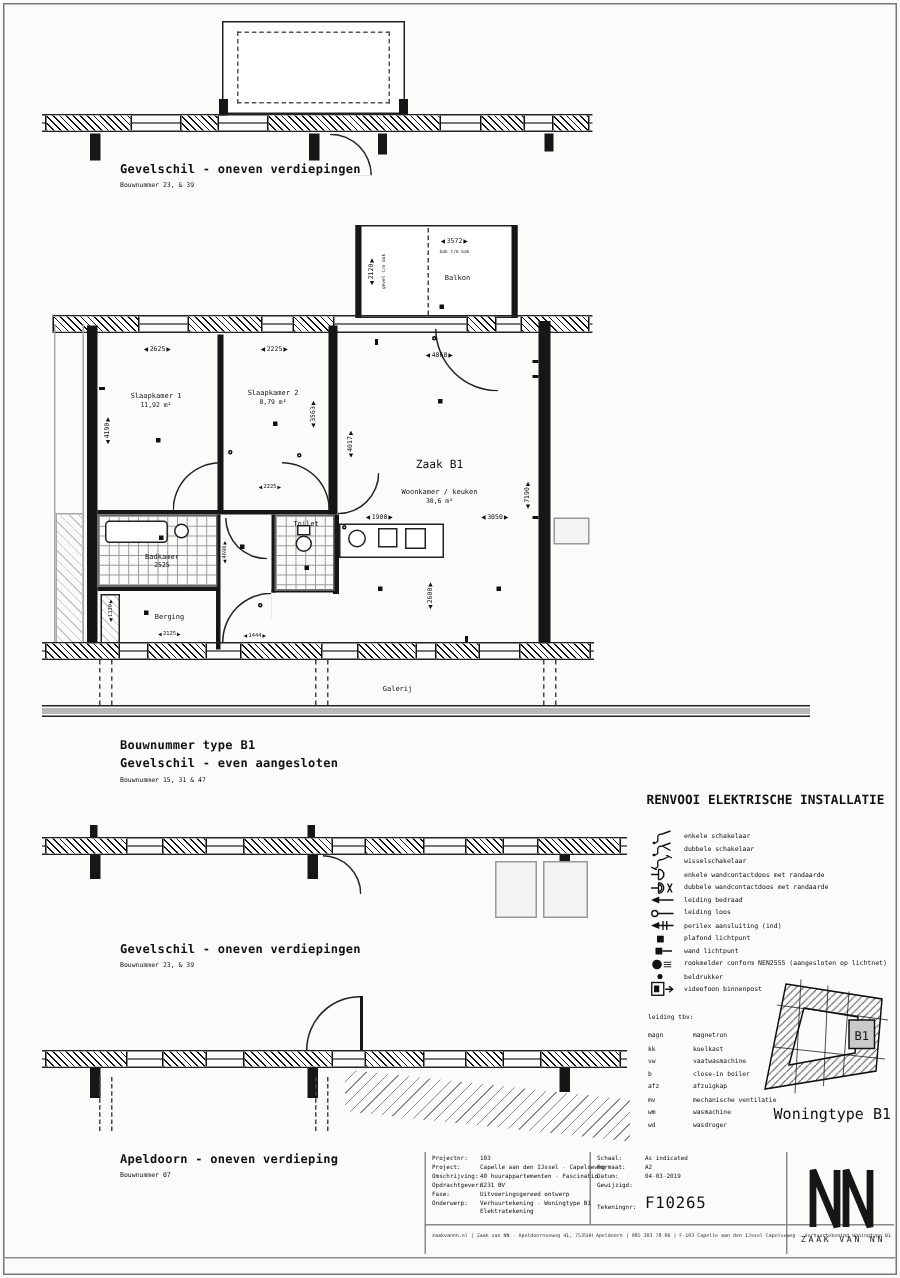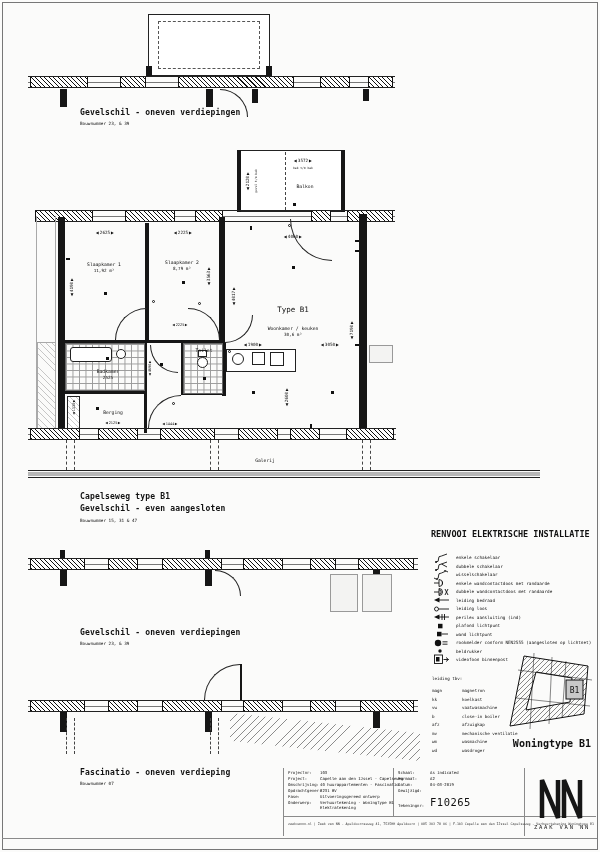--- a/index.html
+++ b/index.html
@@ -44,21 +44,21 @@
   .lg-title{position:absolute;font-weight:bold;font-size:8.5px;white-space:nowrap}
   .lrow{position:absolute;display:flex;align-items:center;gap:5px;height:9px}
   .lrow .lt{font-size:6px;transform:scale(.72);transform-origin:0 50%;white-space:nowrap}
   .crow{position:absolute;font-size:6px;transform:scale(.7);transform-origin:0 0;white-space:nowrap}
   .tb{position:absolute;font-size:6px;transform:scale(.66);transform-origin:0 0;white-space:nowrap}
   .tb.wrap{white-space:normal;width:118px;line-height:1.4}
   .tb.tiny{transform:scale(.55);color:#333}
   .dwgno{position:absolute;font-size:10.5px;letter-spacing:.5px}
   .rule-h{position:absolute;height:1px;background:#8a8a8a}
   .rule-v{position:absolute;width:1px;background:#8a8a8a}
-  .wtlabel{position:absolute;font-weight:bold;font-size:10px;text-align:center;white-space:nowrap}
+  .wtlabel{position:absolute;font-weight:normal;font-size:10px;text-align:right;white-space:nowrap}
   .zaak{position:absolute;font-size:5.5px;letter-spacing:1.8px;text-align:center;white-space:nowrap;color:#222}
   svg{display:block}
 </style>
 </head>
 <body>
 
 <div class="frame"></div>
 
 <div>
   <div class="box" style="left:148px;top:14px;width:122px;height:62px;border-width:1.5px"></div>
@@ -137,21 +137,21 @@
   <div class="arc br" style="left:225px;top:315px;width:28px;height:28px"></div>
 
   <span class="rl" style="left:104px;top:260px">
     <span>Slaapkamer 1</span>
     <span class="area">11,92 m²</span>
   </span>
   <span class="rl" style="left:182px;top:258px">
     <span>Slaapkamer 2</span>
     <span class="area">8,79 m²</span>
   </span>
-  <span class="typelbl" style="left:293px;top:305px">Type B1</span>
+  <span class="typelbl" style="left:293px;top:305px">Zaak B1</span>
   <span class="rl" style="left:293px;top:324px">
     <span>Woonkamer / keuken</span>
     <span class="area">30,6 m²</span>
   </span>
   <span class="rl" style="left:108px;top:367px">
     <span>Badkamer</span>
     <span class="area">2525</span>
   </span>
   <span class="rl" style="left:113px;top:408px">Berging</span>
   <span class="rl" style="left:204px;top:346px">Toilet</span>
@@ -205,21 +205,21 @@
   <div class="dashv" style="left:74px;top:440px;height:30px"></div>
   <div class="dashv" style="left:210px;top:440px;height:30px"></div>
   <div class="dashv" style="left:218px;top:440px;height:30px"></div>
   <div class="dashv" style="left:362px;top:440px;height:30px"></div>
   <div class="dashv" style="left:370px;top:440px;height:30px"></div>
   <div class="abs" style="left:28px;top:470px;width:512px;height:1px;background:#222"></div>
   <div class="abs" style="left:28px;top:472px;width:512px;height:4px;background:#b7b7b7"></div>
   <div class="abs" style="left:28px;top:477px;width:512px;height:1px;background:#222"></div>
   <span class="rl" style="left:265px;top:456px">Galerij</span>
 
-  <div class="t-title" style="left:80px;top:492px">Capelseweg type B1</div>
+  <div class="t-title" style="left:80px;top:492px">Bouwnummer type B1</div>
   <div class="t-title" style="left:80px;top:504px">Gevelschil - even aangesloten</div>
   <div class="t-sub" style="left:80px;top:518px">Bouwnummer 15, 31 &amp; 47</div>
 </div>
 
 <div>
   <div class="post" style="left:60px;top:550px;width:5px;height:8px"></div>
   <div class="post" style="left:205px;top:550px;width:5px;height:8px"></div>
   <div class="band" style="left:28px;top:558px;width:390px">
     <div class="bseg" style="left:2px;width:55px"></div>
     <div class="bseg" style="left:80px;width:30px"></div>
@@ -250,21 +250,21 @@
     <div class="bseg" style="left:332px;width:54px"></div>
   </div>
   <div class="post" style="left:60px;top:712px;width:7px;height:20px"></div>
   <div class="post" style="left:205px;top:712px;width:7px;height:20px"></div>
   <div class="post" style="left:373px;top:712px;width:7px;height:16px"></div>
   <div class="dashv" style="left:66px;top:718px;height:36px"></div>
   <div class="dashv" style="left:74px;top:718px;height:36px"></div>
   <div class="dashv" style="left:210px;top:718px;height:36px"></div>
   <div class="dashv" style="left:218px;top:718px;height:36px"></div>
   <div class="abs" style="left:230px;top:713px;width:190px;height:48px;background:repeating-linear-gradient(135deg,#8c8c8c 0,#8c8c8c .7px,transparent .7px,transparent 5.5px);clip-path:polygon(0 0,100% 42%,100% 100%,0 58%)"></div>
-  <div class="t-title" style="left:80px;top:768px">Fascinatio - oneven verdieping</div>
+  <div class="t-title" style="left:80px;top:768px">Apeldoorn - oneven verdieping</div>
   <div class="t-sub" style="left:80px;top:781px">Bouwnummer 07</div>
 </div>
 
 <div>
   <div class="lg-title" style="left:431px;top:529px">RENVOOI ELEKTRISCHE INSTALLATIE</div>
 
   <div class="lrow" style="left:433px;top:553px">
     <svg width="18" height="10" viewBox="0 0 18 10" fill="none" stroke="#111" stroke-width=".9">
         <path d="M3 9 q3 0 2.5 -3 q-.5 -3 3 -3 L14 1"></path>
         <circle cx="3" cy="9" r="1" fill="#111" stroke="none"></circle>

